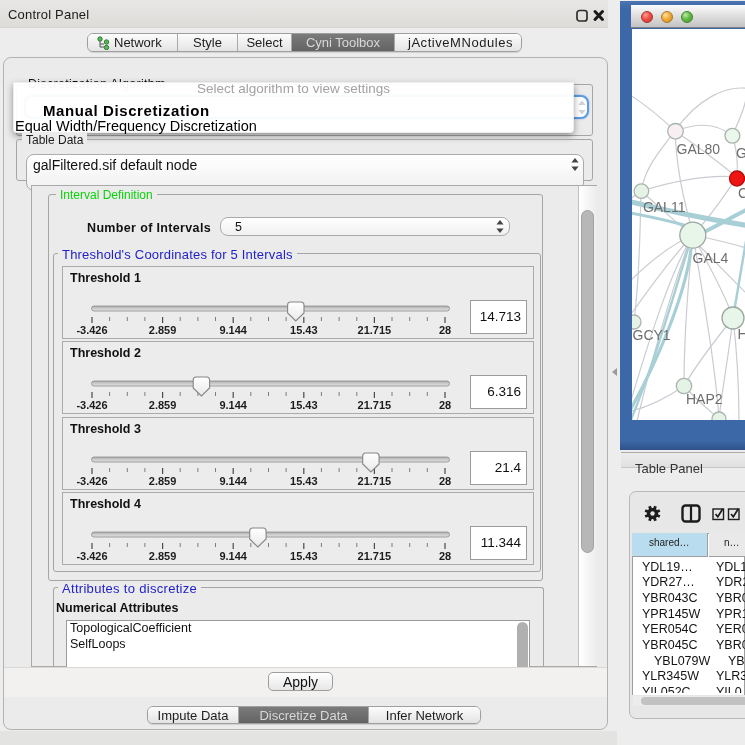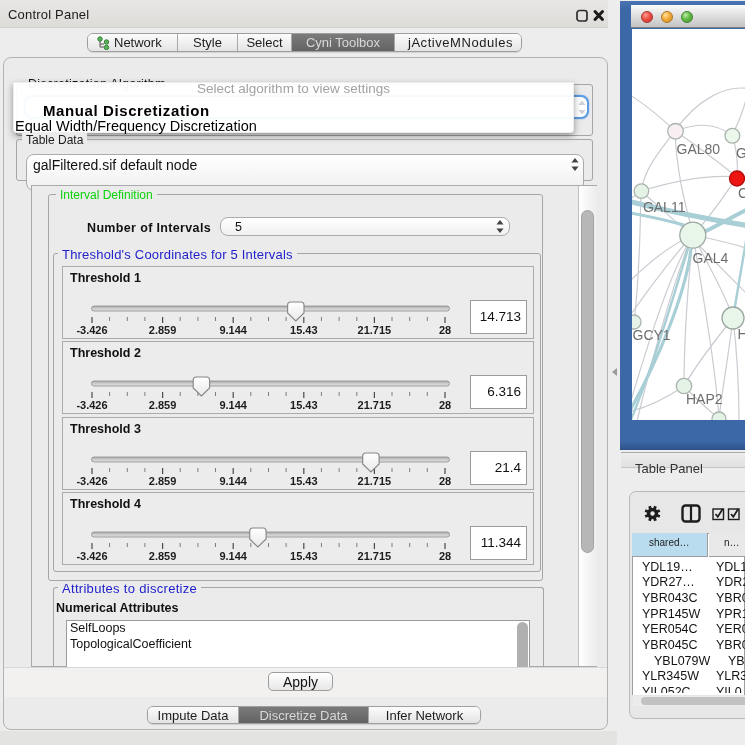--- a/index.html
+++ b/index.html
@@ -223,22 +223,22 @@
 <path d="M186.7 38.0 Q186.7 35.0 189.7 35.0 L200.1 35.0 Q203.1 35.0 203.1 38.0 L203.1 46.0 L194.9 54.0 L186.7 46.0 Z" fill="url(#thm)" stroke="#858585" stroke-width="1.1"></path>
  </svg>
  <div class="tval">11.344</div>
 </div>
 </div>
 
 <div class="abs gbox" id="gbAttr"></div>
 <div class="abs glab" id="attrlab">Attributes to discretize</div>
 <div class="abs" id="numlab">Numerical Attributes</div>
 <div class="abs" id="listbox">
+ <div>TopologicalCoefficient</div>
  <div>SelfLoops</div>
- <div>TopologicalCoefficient</div>
 </div>
 <div class="abs" id="lsbthumb"></div>
 
 <div class="abs" id="applyband"></div>
 <div class="abs" id="applybtn">Apply</div>
 
 <div class="abs tabstrip" id="bottabs">
   <div class="tab" style="width:91px;">Impute Data</div>
   <div class="tab sel" style="width:130px;">Discretize Data</div>
   <div class="tab" style="width:111px;">Infer Network</div>

